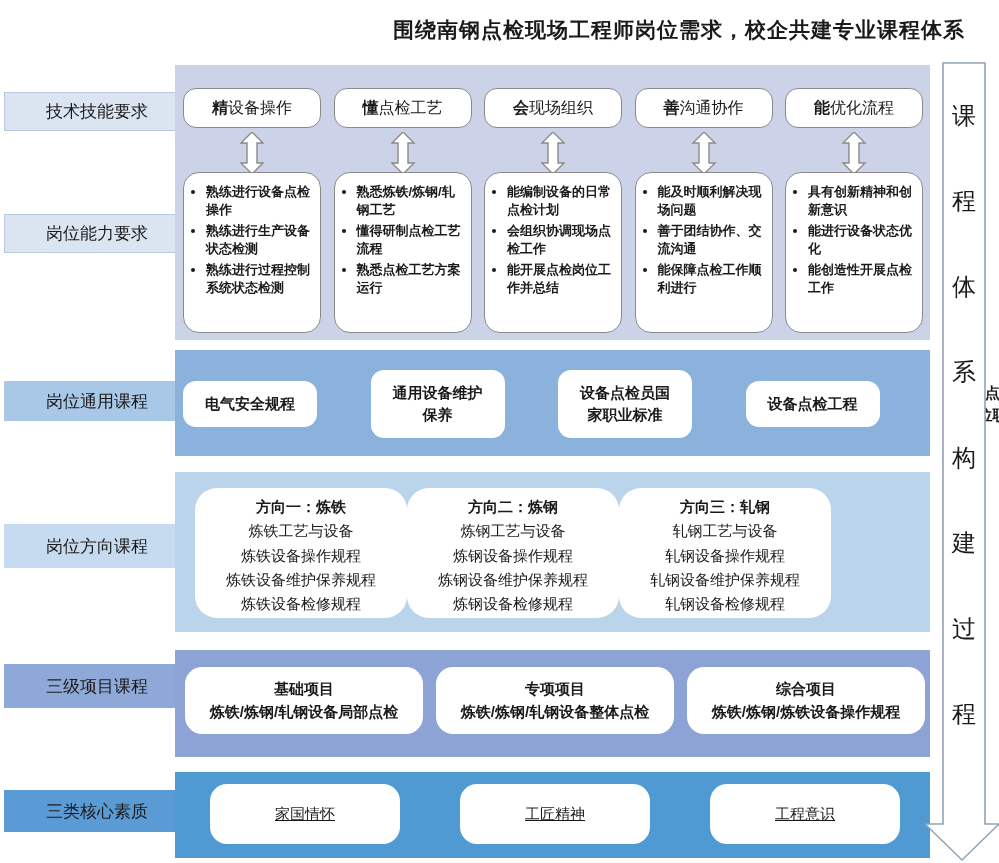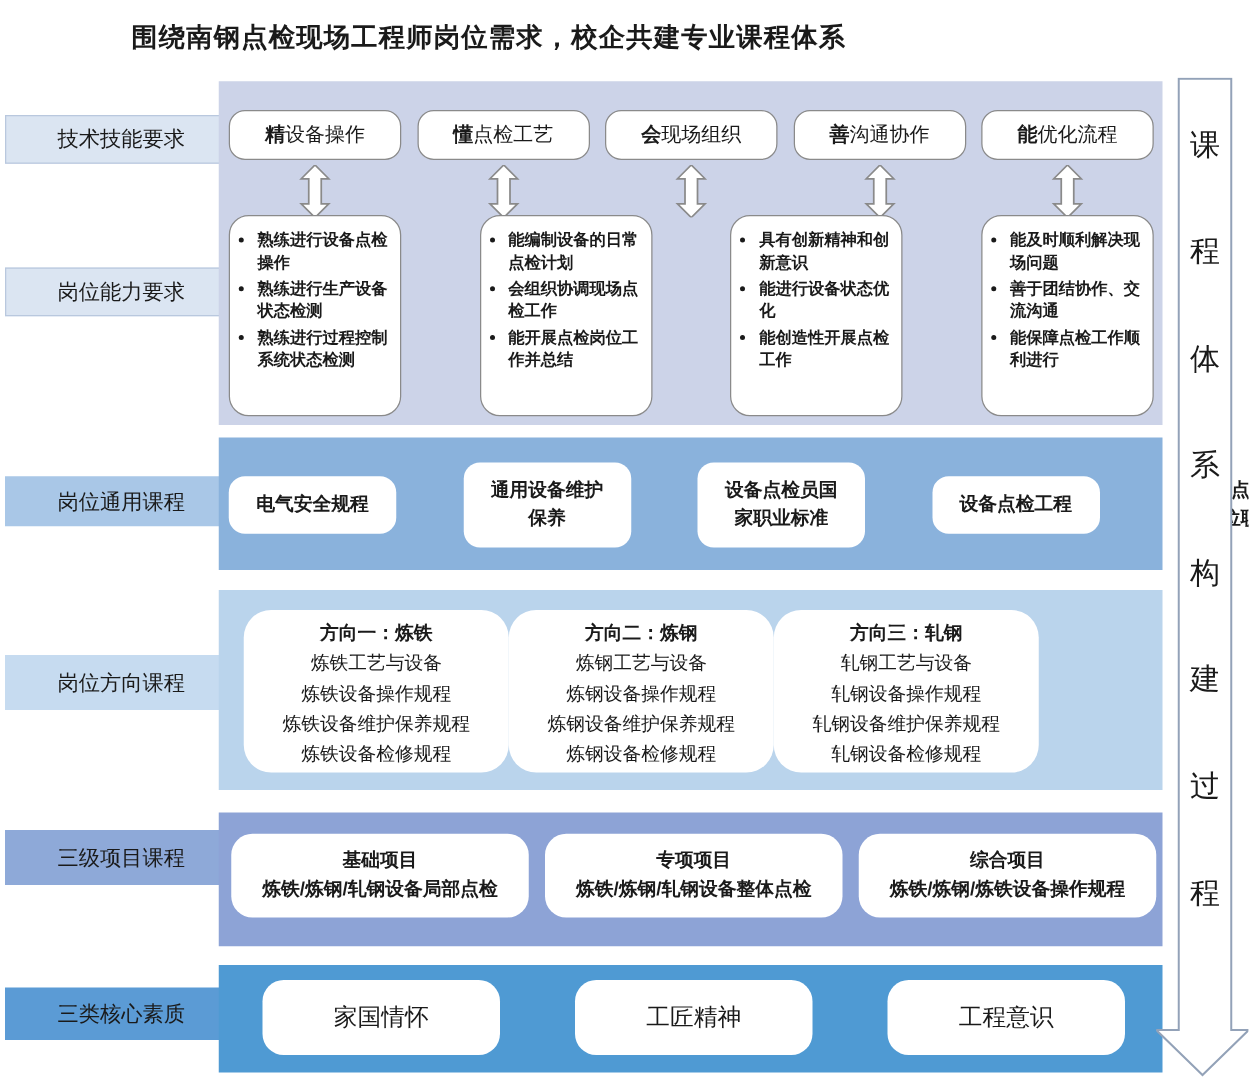--- a/index.html
+++ b/index.html
@@ -1,19 +1,19 @@
 <!DOCTYPE html>
 <html><head>
 <meta charset="utf-8">
 <style>
   html,body{margin:0;padding:0;background:#fff;}
   body{font-family:"Liberation Sans","DejaVu Sans",sans-serif;color:#1a1a1a;}
   .canvas{position:relative;width:999px;height:863px;background:#fff;overflow:hidden;}
 
-  .title{position:absolute;top:16px;left:105px;width:860px;text-align:left;
+  .title{position:absolute;top:16px;left:105px;width:860px;text-align:right;
          font-size:21px;font-weight:600;letter-spacing:1px;}
 
   
   .side-label{position:absolute;left:4px;width:186px;display:flex;align-items:center;
               justify-content:center;text-align:center;font-size:17px;box-sizing:border-box;}
   .sl-1{top:92px;height:39px;background:#dbe5f2;border:1px solid #b9c8de;}
   .sl-2{top:214px;height:39px;background:#dbe5f2;border:1px solid #b9c8de;}
   .sl-3{top:381px;height:40px;background:#a9c7e7;}
   .sl-4{top:524px;height:44px;background:#c6dbf0;}
   .sl-5{top:664px;height:44px;background:#8ea9d8;}
@@ -58,21 +58,21 @@
   .direction-box .hdr{font-weight:bold;}
 
   
   .project-row{position:absolute;top:667px;left:185px;width:740px;display:flex;justify-content:space-between;}
   .project-box{width:238px;background:#fff;border-radius:17px;text-align:center;font-size:15px;
                font-weight:bold;line-height:1.55;box-sizing:border-box;padding:10px 4px;}
 
   
   .quality-row{position:absolute;top:784px;left:210px;width:690px;display:flex;justify-content:space-between;}
   .quality-box{width:190px;height:60px;background:#fff;border-radius:17px;display:flex;
-               align-items:center;justify-content:center;font-size:19px;}
+               align-items:center;justify-content:center;font-size:15px;text-decoration:underline;}
 
   
   .right-arrow-svg{position:absolute;left:925px;top:62px;}
   .right-arrow-text{position:absolute;left:943px;top:100px;width:42px;height:630px;display:flex;
                     flex-direction:column;align-items:center;justify-content:space-between;
                     font-size:24px;color:#1a1a1a;}
 </style>
 </head>
 <body>
 
@@ -142,37 +142,44 @@
   <div class="abilities-row">
     <div class="ability-box">
         <ul>
       <li>熟练进行设备点检操作</li>
       <li>熟练进行生产设备状态检测</li>
       <li>熟练进行过程控制系统状态检测</li>
     </ul>
       </div>
     <div class="ability-box">
         <ul>
+      <li>熟悉炼铁/炼钢/轧钢工艺</li>
+      <li>懂得研制点检工艺流程</li>
+      <li>熟悉点检工艺方案运行</li>
+    </ul>
+      </div>
+    <div class="ability-box">
+        <ul>
       <li>能编制设备的日常点检计划</li>
       <li>会组织协调现场点检工作</li>
       <li>能开展点检岗位工作并总结</li>
     </ul>
       </div>
     <div class="ability-box">
         <ul>
+      <li>能及时顺利解决现场问题</li>
+      <li>善于团结协作、交流沟通</li>
+      <li>能保障点检工作顺利进行</li>
+    </ul>
+      </div>
+    <div class="ability-box">
+        <ul>
       <li>具有创新精神和创新意识</li>
       <li>能进行设备状态优化</li>
       <li>能创造性开展点检工作</li>
-    </ul>
-      </div>
-    <div class="ability-box">
-        <ul>
-      <li>能及时顺利解决现场问题</li>
-      <li>善于团结协作、交流沟通</li>
-      <li>能保障点检工作顺利进行</li>
     </ul>
       </div>
   </div>
 
   <div class="general-row">
     <div class="general-box">电气安全规程</div>
     <div class="general-box">通用设备维护保养</div>
     <div class="general-box">设备点检员国家职业标准</div>
     <div class="general-box">设备点检工程</div>
     <div class="general-box">电气点检员岗位职责</div>

